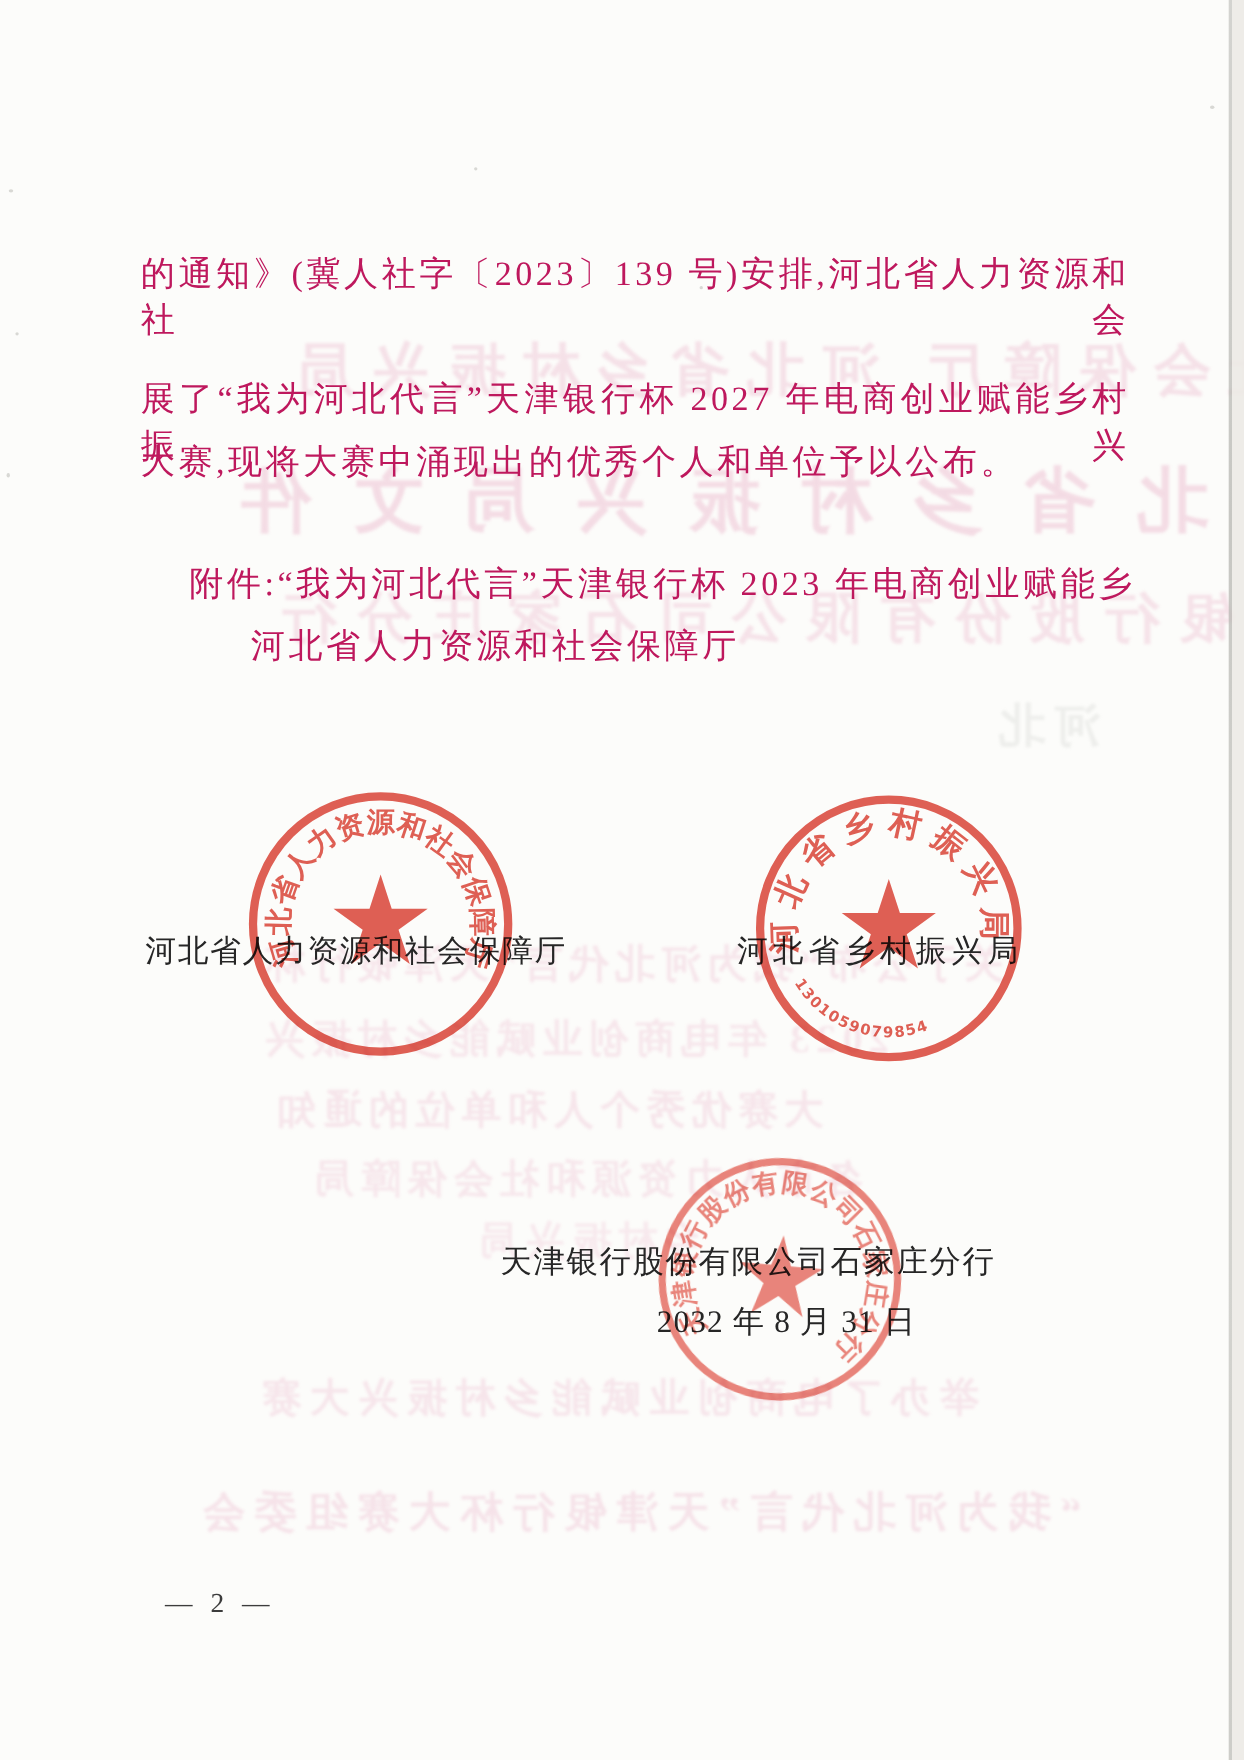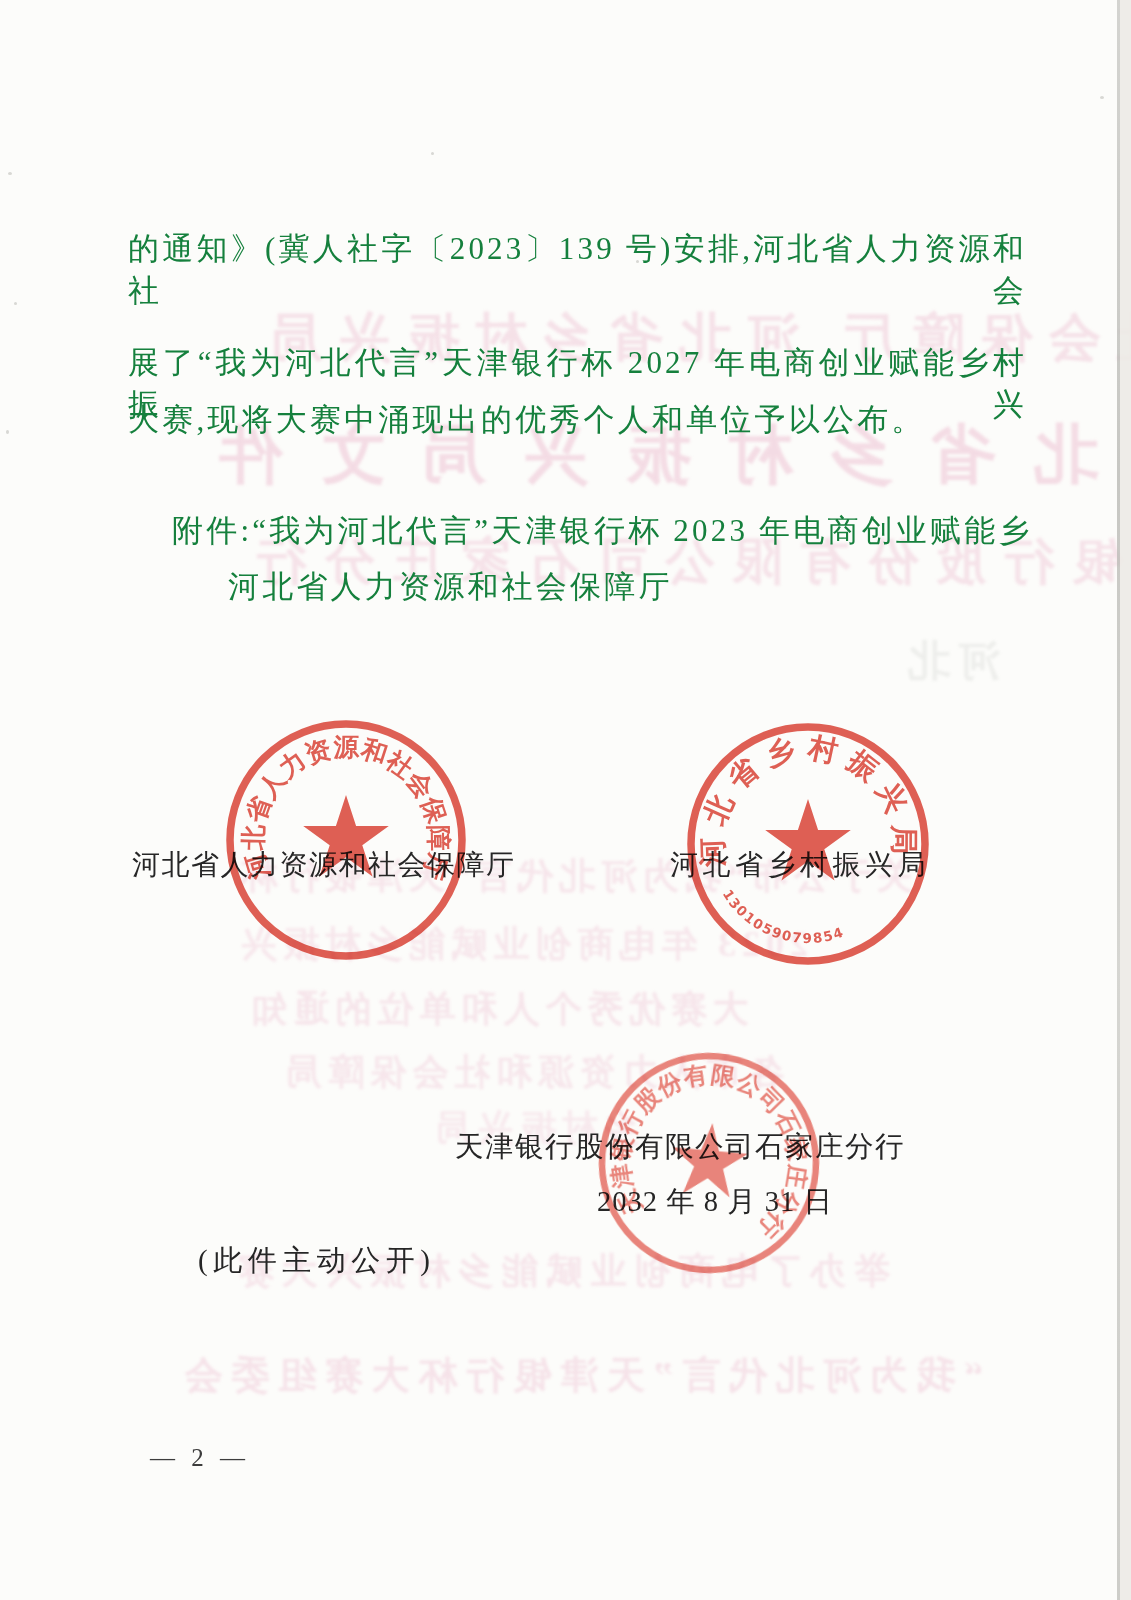--- a/index.html
+++ b/index.html
@@ -38,21 +38,21 @@
   .btE{left:235px;top:926px;font-size:36px;letter-spacing:6px;opacity:.34;}
   .btF{left:245px;top:991px;font-size:36px;letter-spacing:6px;opacity:.36;}
   .btG{left:280px;top:1054px;font-size:36px;letter-spacing:6px;opacity:.34;}
   .btH{left:430px;top:1110px;font-size:36px;letter-spacing:6px;opacity:.3;}
   .btI{left:230px;top:1253px;font-size:36px;letter-spacing:8px;opacity:.36;}
   .btJ{left:175px;top:1356px;font-size:38px;letter-spacing:9px;opacity:.4;}
   .btK{left:900px;top:640px;font-size:42px;letter-spacing:8px;opacity:.28;color:#c8cac6;}
   
   .line{
     position:absolute;left:128px;width:899px;
-    font-size:31px;color:#15803d;
+    font-size:31px;color:#be185d;
     letter-spacing:3.2px;white-space:nowrap;
   }
   .just{white-space:normal;text-align:justify;text-align-last:justify;}
   .attach1{left:172px;width:860px;font-family:Liberation Serif, serif;}
   .attach2{left:228px;}
   .sig{position:absolute;font-size:28px;color:#262626;white-space:nowrap;}
   .pagenum{
     position:absolute;left:150px;top:1444px;
     font-size:25px;color:#3c3c3c;letter-spacing:5px;white-space:nowrap;
   }
@@ -84,21 +84,20 @@
   <div class="line just" style="top:342px">展了“我为河北代言”天津银行杯 2027 年电商创业赋能乡村振兴</div>
   <div class="line" style="top:399px">大赛,现将大赛中涌现出的优秀个人和单位予以公布。</div>
 
   <div class="line attach1" style="top:510px">附件:“我为河北代言”天津银行杯 2023 年电商创业赋能乡</div>
   <div class="line attach2" style="top:566px">河北省人力资源和社会保障厅</div>
 
   <div class="sig" style="left:132px;top:846px;letter-spacing:1.5px">河北省人力资源和社会保障厅</div>
   <div class="sig" style="left:670px;top:846px;letter-spacing:4.5px">河北省乡村振兴局</div>
   <div class="sig" style="left:455px;top:1128px;letter-spacing:1.5px;font-size:28.5px">天津银行股份有限公司石家庄分行</div>
   <div class="sig" style="left:597px;top:1183px;letter-spacing:1px;font-size:28.5px">2032 年 8 月 31 日</div>
-  <div class="sig" style="left:198px;top:1241px;letter-spacing:5.5px;font-size:29px">(此件主动公开)</div>
 
   <div class="pagenum">— 2 —</div>
 
   <div class="seal seal1">
     <svg width="280" height="280" viewBox="-140 -140 280 280">
       <defs>
         <path id="arc1" d="M -76.1 35.5 A 84 84 0 1 1 76.1 35.5" fill="none"></path>
       </defs>
       <circle r="116" fill="none" stroke-width="7.5" stroke="#df5448"></circle>
       <text font-size="25.5" letter-spacing="0.5" font-weight="bold" font-family="Liberation Serif, DejaVu Serif, serif" fill="#df5448">

